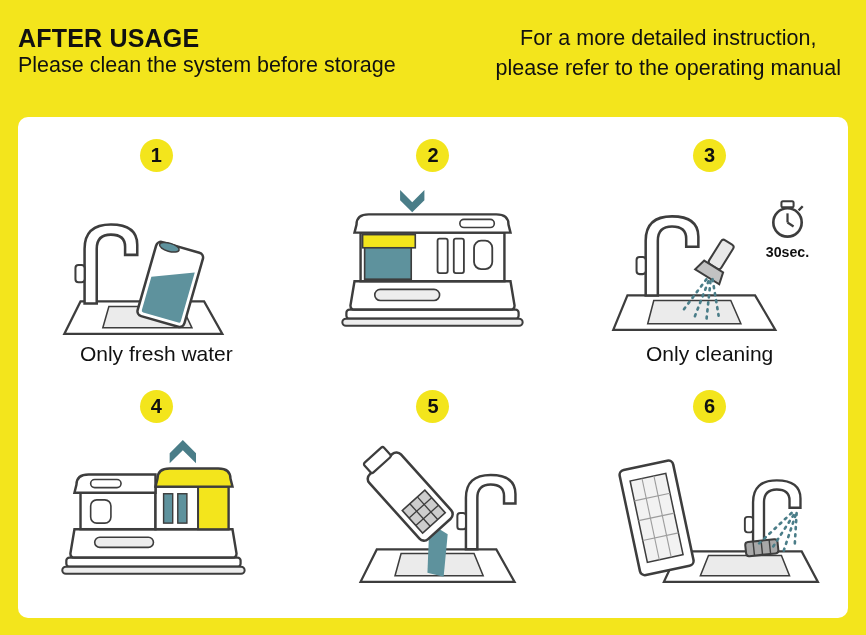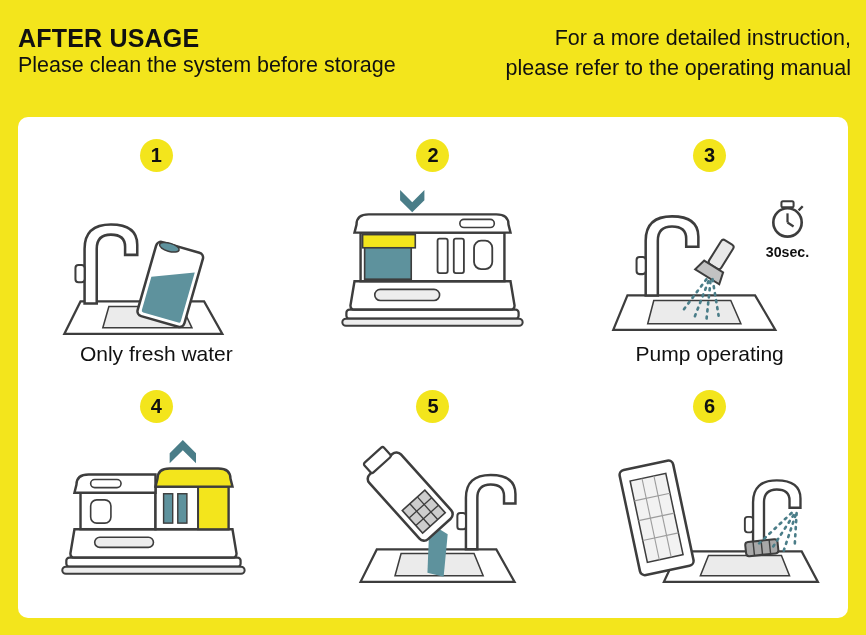--- a/index.html
+++ b/index.html
@@ -4,25 +4,25 @@
 <style>
   html,body{margin:0;padding:0;}
   body{
     width:866px;height:635px;position:relative;overflow:hidden;
     background:#F3E51C;color:#111;
     font-family:"Liberation Sans",sans-serif;
   }
   .header{
     position:absolute;top:0;left:0;right:0;height:118px;
     display:flex;justify-content:space-between;align-items:flex-start;
-    padding:24px 15px 0 18px;box-sizing:border-box;
+    padding:24px 25px 0 18px;box-sizing:border-box;
   }
   .title{font-size:25px;font-weight:bold;letter-spacing:.2px;}
   .subtitle{font-size:21.5px;}
-  .note{font-size:21.5px;line-height:1.38;text-align:right;}
+  .note{font-size:21.5px;line-height:1.38;text-align:center;}
   .panel{
     position:absolute;left:18px;top:117px;width:830px;height:501px;
     background:#fff;border-radius:10px;
   }
   .grid{
     display:grid;width:100%;height:100%;
     grid-template-columns:1fr 1fr 1fr;grid-template-rows:1fr 1fr;
   }
   .step{
     display:flex;flex-direction:column;align-items:center;
@@ -127,21 +127,21 @@
           <g>
             <rect x="186" y="13" width="12" height="6" rx="1.5" fill="#fff" stroke="#3d3d3d" stroke-width="2"></rect>
             <line x1="203" y1="22" x2="207" y2="18" stroke="#3d3d3d" stroke-width="2.4"></line>
             <circle cx="192" cy="34" r="14" fill="#fff" stroke="#3d3d3d" stroke-width="2.6"></circle>
             <line x1="192" y1="34" x2="192" y2="25" stroke="#3d3d3d" stroke-width="2.2"></line>
             <line x1="192" y1="34" x2="198" y2="38" stroke="#3d3d3d" stroke-width="2.2"></line>
           </g>
           <text x="192" y="68" text-anchor="middle" font-size="14" font-weight="bold" fill="#111" font-family="Liberation Sans, sans-serif">30sec.</text>
         </svg>
       </div>
-      <div class="caption">Pump operating</div>
+      <div class="caption">Only cleaning</div>
     </div>
 
     <div class="step">
       <div class="badge">4</div>
       <div class="art">
         <svg width="233" height="152" viewBox="0 0 230 150">
           <polygon points="128,25 141,12 154,25 154,15 141,2 128,15" fill="#4A7D88"></polygon>
           <g stroke="#3d3d3d" fill="#fff">
             <rect x="26" y="118" width="172" height="9" rx="3" stroke-width="2.2"></rect>
             <rect x="22" y="127" width="180" height="7" rx="3.5" fill="#ededed" stroke-width="2"></rect>

